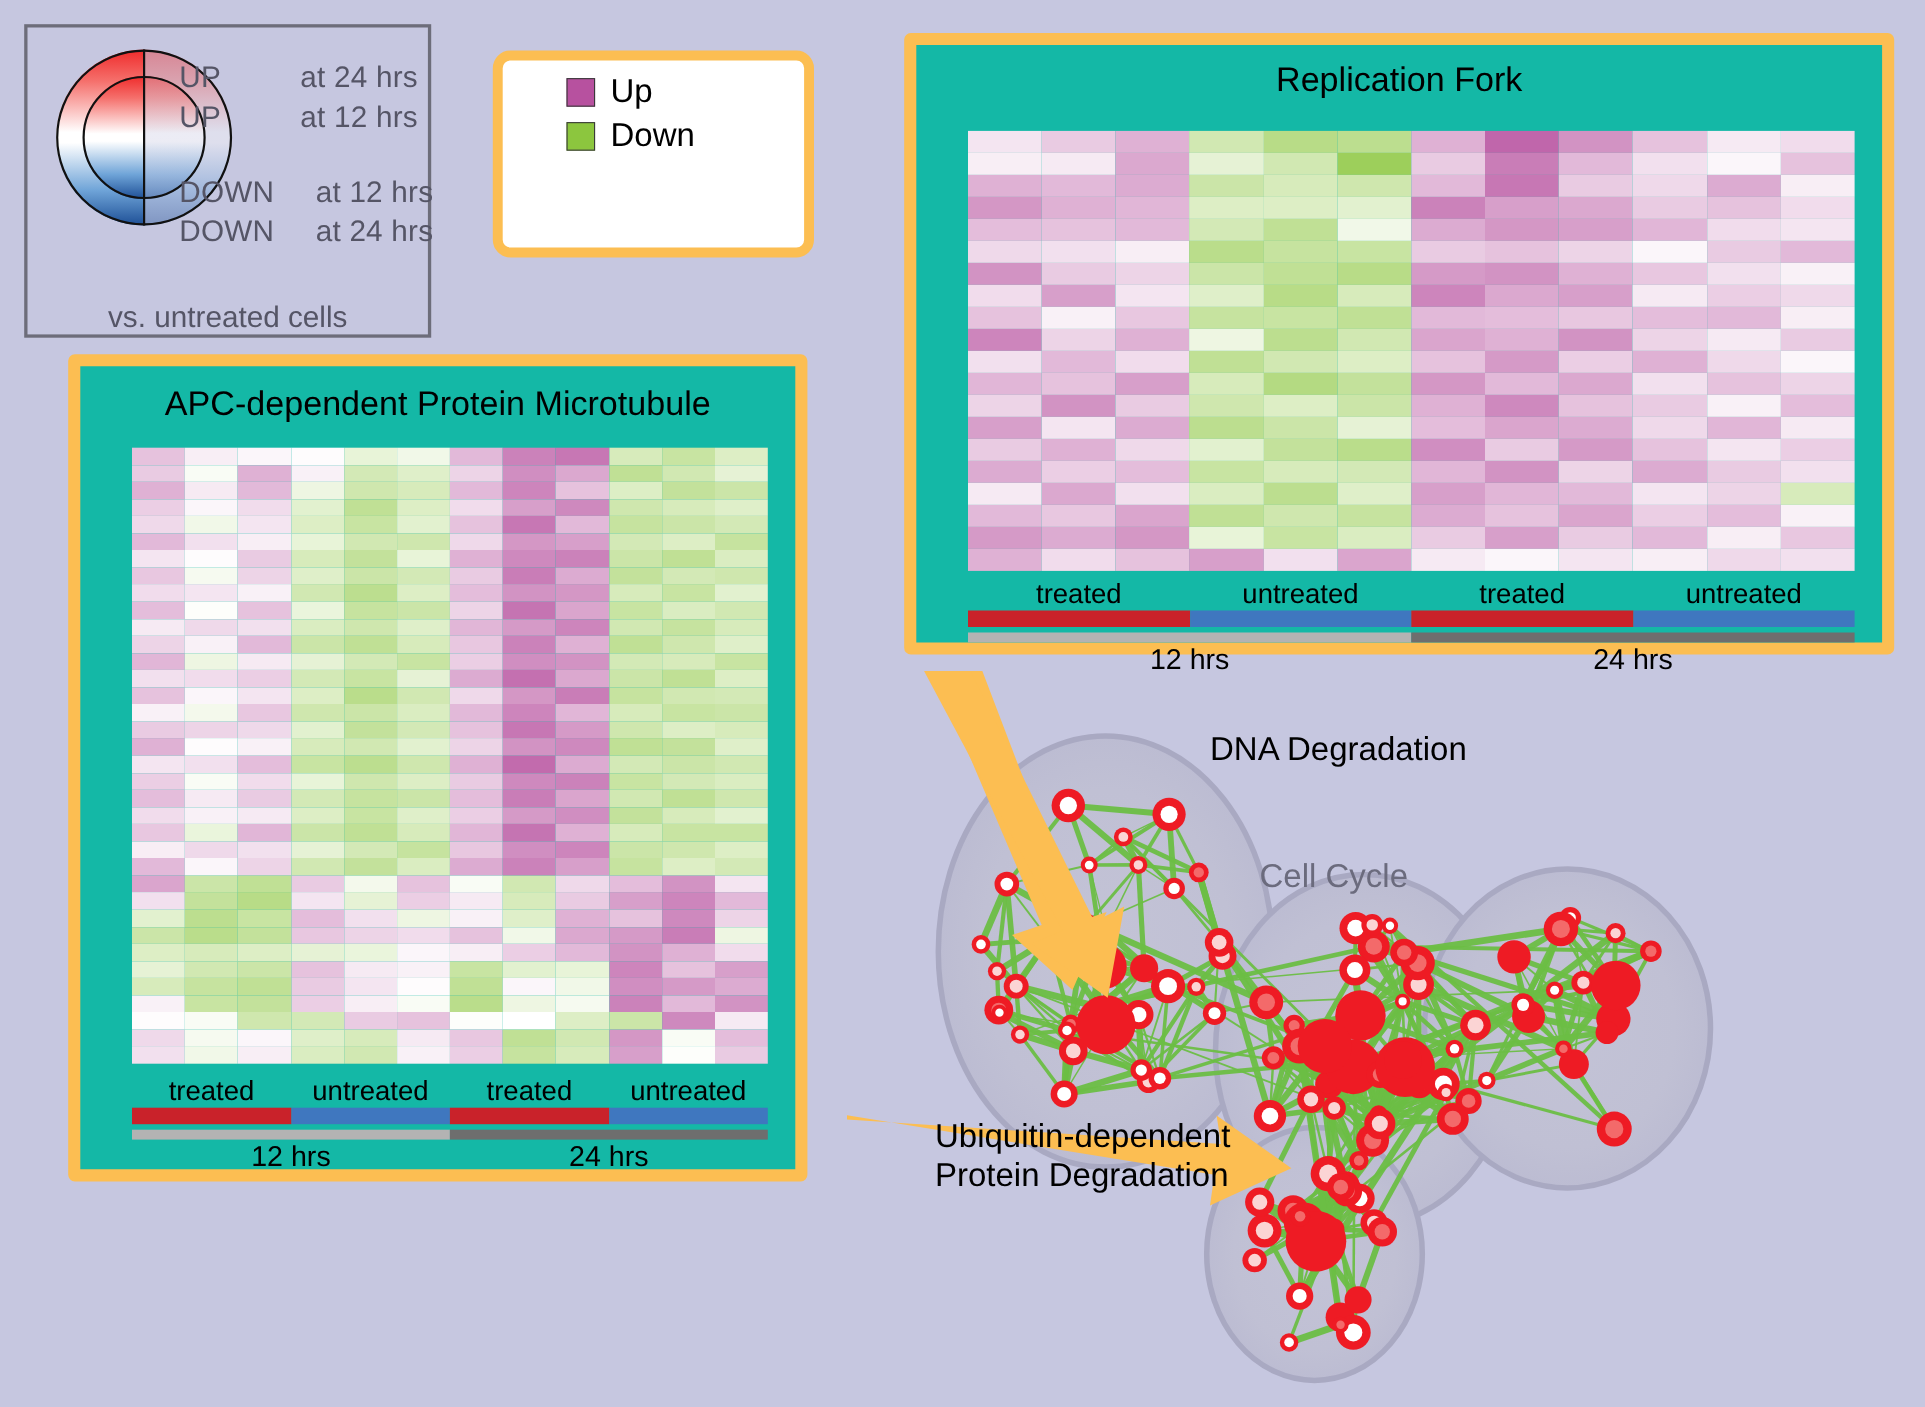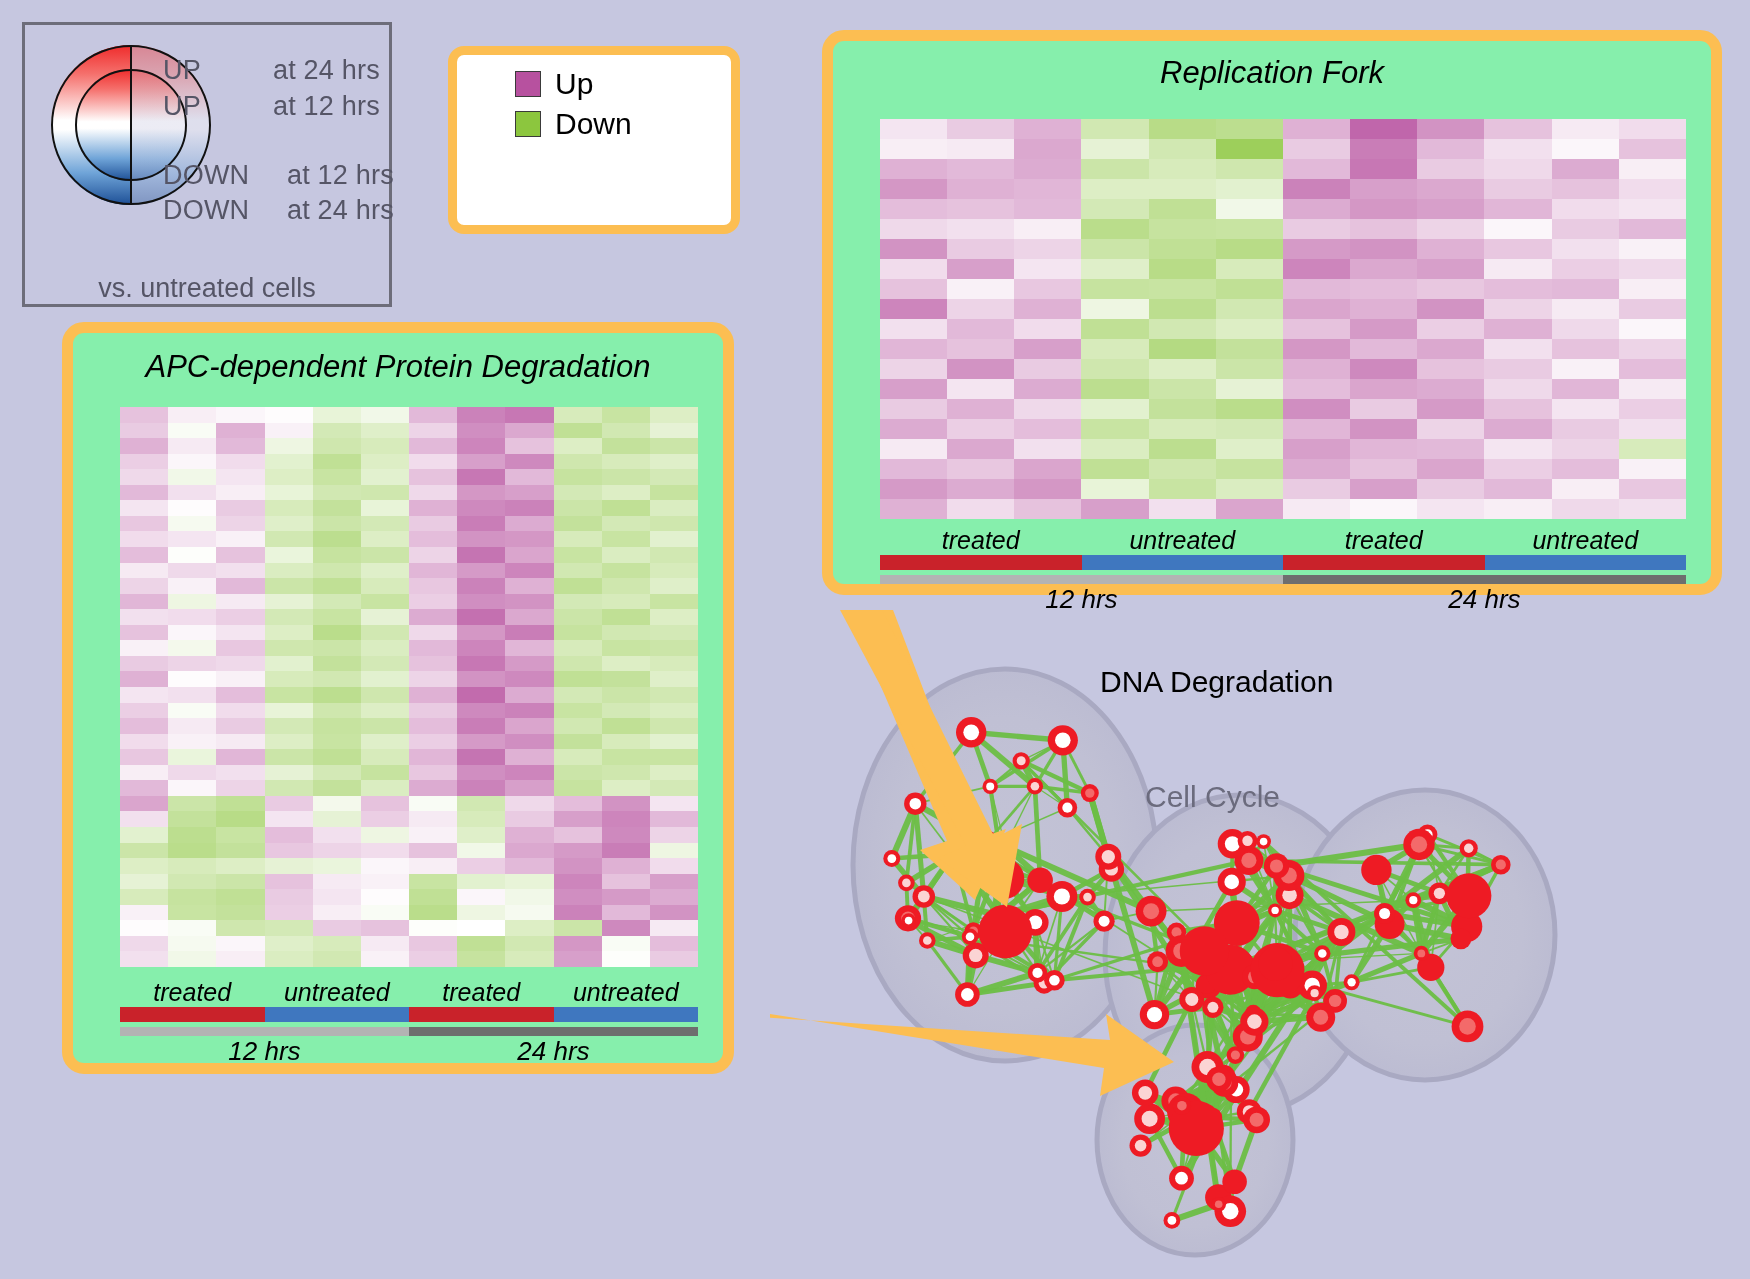--- a/index.html
+++ b/index.html
@@ -60,21 +60,21 @@
   }
   #updown-legend .hdr{
     font-size:29px;color:#000;text-align:center;line-height:1.15;margin-top:12px;
   }
   .key-row{display:flex;align-items:center;gap:14px;margin-left:58px;margin-top:6px;}
   .swatch{width:26px;height:26px;border:1.5px solid #3a3a3a;box-sizing:border-box;}
   .key-label{font-size:30px;color:#000;}
 
   
   .panel{
-    position:absolute;background:#86efac;border:11px solid #fcbe52;border-radius:22px;box-sizing:border-box;font-style:italic;
+    position:absolute;background:#14b8a6;border:11px solid #fcbe52;border-radius:6px;box-sizing:border-box;
   }
   .panel-title{text-align:center;font-size:31px;color:#000;font-weight:400;}
   .heat{display:grid;}
   .heat div{width:100%;height:100%;}
   .axis-labels{display:grid;grid-template-columns:repeat(4,1fr);}
   .axis-labels span{text-align:center;font-size:25px;color:#000;}
   .cond-bar{display:grid;grid-template-columns:repeat(4,1fr);height:15px;}
   .time-bar{display:grid;grid-template-columns:repeat(2,1fr);height:9px;margin-top:5px;}
   .time-labels{display:grid;grid-template-columns:repeat(2,1fr);}
   .time-labels span{text-align:center;font-size:26px;color:#000;}
@@ -404,21 +404,21 @@
           <div style="background: rgb(110, 110, 110); height: 100%;"></div>
         </div>
       <div class="time-labels">
           <span>12 hrs</span>
           <span>24 hrs</span>
         </div>
     </div>
   </div>
 
   <div class="panel" id="panel-apc">
-    <div class="panel-title">APC-dependent Protein Degradation</div>
+    <div class="panel-title">APC-dependent Protein Microtubule</div>
     <div class="heat" id="apc-heat" style="grid-template-columns: repeat(12, 1fr); grid-template-rows: repeat(36, 1fr);">
         <div style="background: rgb(230, 194, 221);"></div>
         <div style="background: rgb(248, 238, 245);"></div>
         <div style="background: rgb(251, 246, 250);"></div>
         <div style="background: rgb(254, 252, 253);"></div>
         <div style="background: rgb(232, 244, 216);"></div>
         <div style="background: rgb(241, 248, 232);"></div>
         <div style="background: rgb(226, 185, 217);"></div>
         <div style="background: rgb(203, 130, 186);"></div>
         <div style="background: rgb(199, 119, 180);"></div>
@@ -1812,15 +1812,19 @@
       </g>
     </svg>
 
     <svg width="980" height="669" viewBox="0 0 980 669" style="position:absolute;left:0;top:0;pointer-events:none;">
       <path d="M -10 -150 L 38 -150 L 225 228 L 252 214 L 237 297 L 168 248 L 196 236 Z" fill="#fcbe52"></path>
       <path d="M -240 365 L -240 392 L 340 430 L 336 404 L 404 452 L 330 486 L 334 458 Z" fill="#fcbe52"></path>
     </svg>
 
     <div class="net-label" id="lbl-dna">DNA Degradation</div>
     <div class="net-label" id="lbl-cc">Cell Cycle</div>
+    <div class="net-label" id="lbl-ubi">
+      <div>Ubiquitin-dependent</div>
+      <div>Protein Degradation</div>
+    </div>
   </div>
 
 </div>
 
 </body></html>

